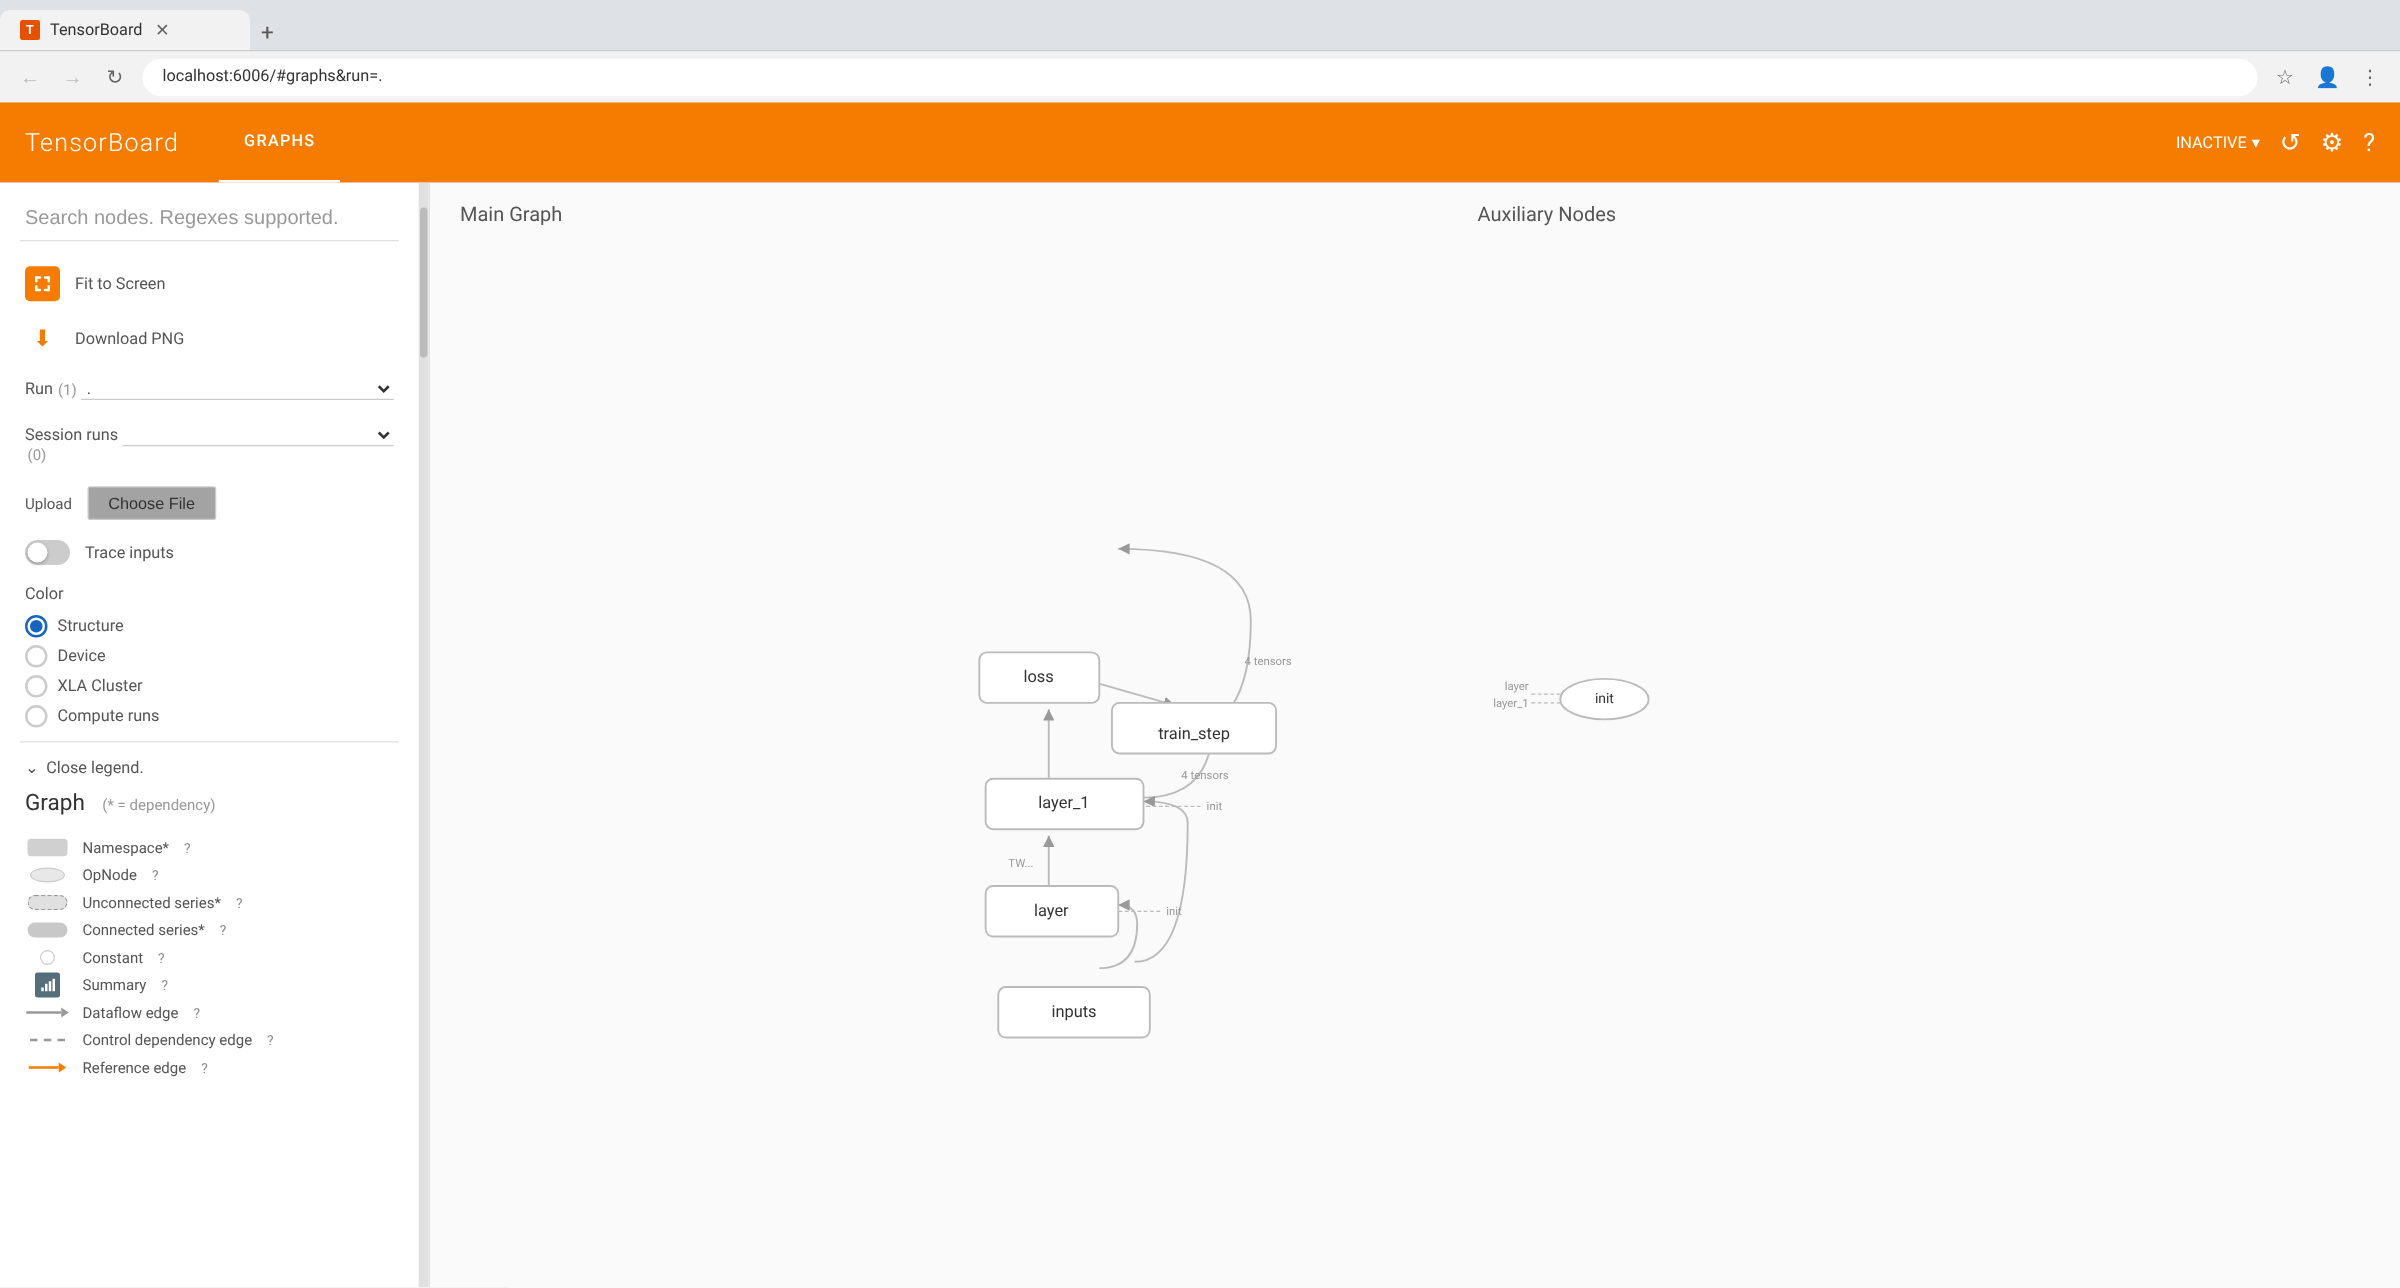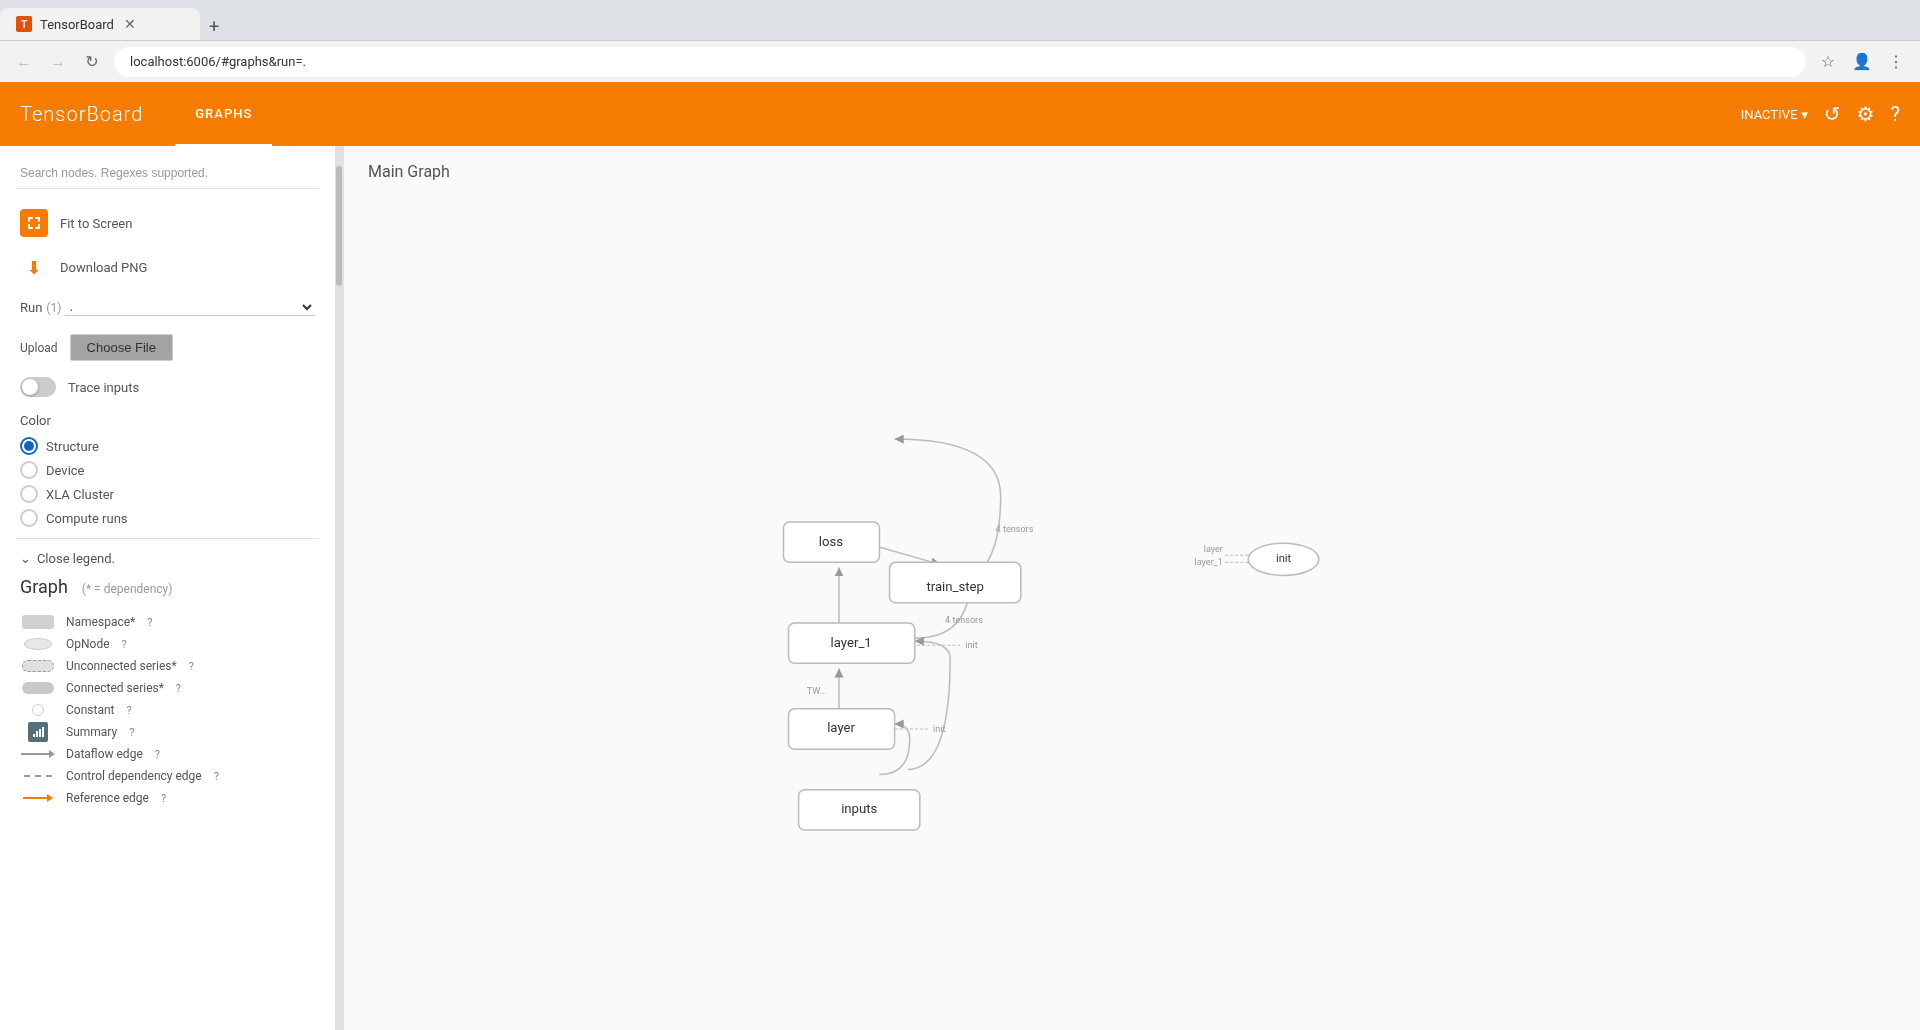--- a/index.html
+++ b/index.html
@@ -33,21 +33,21 @@
     .header-icon { color: white; font-size: 20px; cursor: pointer; }
 
     
     .main-layout { display: flex; flex: 1; overflow: hidden; }
 
     
     .sidebar { width: 344px; background: white; border-right: 1px solid #e0e0e0; display: flex; flex-direction: column; overflow: hidden; flex-shrink: 0; }
     .sidebar-scrollbar { width: 8px; background: #e0e0e0; flex-shrink: 0; }
     .sidebar-content { flex: 1; overflow-y: auto; padding: 12px 16px; }
 
-    .search-box { width: 100%; border: none; border-bottom: 1px solid #e0e0e0; padding: 8px 4px; font-size: 12px; color: #333; outline: none; background: transparent; margin-bottom: 12px; }
+    .search-box { width: 100%; border: none; border-bottom: 1px solid #e0e0e0; padding: 8px 4px; font-size: 16px; color: #333; outline: none; background: transparent; margin-bottom: 12px; }
     .search-box::placeholder { color: #999; }
 
     .sidebar-action { display: flex; align-items: center; gap: 12px; padding: 8px 4px; cursor: pointer; color: #555; font-size: 13px; }
     .action-icon-fit { width: 28px; height: 28px; background: #f57c00; border-radius: 4px; display: flex; align-items: center; justify-content: center; color: white; font-size: 14px; }
     .action-icon-download { width: 28px; height: 28px; display: flex; align-items: center; justify-content: center; color: #f57c00; font-size: 18px; }
 
     .sidebar-section { padding: 10px 4px; }
     .sidebar-label { font-size: 13px; color: #555; display: flex; align-items: center; gap: 6px; }
     .sidebar-select { font-size: 12px; color: #333; border: none; border-bottom: 1px solid #ccc; background: transparent; flex: 1; outline: none; }
 
@@ -194,20 +194,29 @@
               <div style="display:flex;align-items:center;gap:4px;">
                 <span class="sidebar-label">Run</span>
                 <span class="sidebar-label" style="color:#999;font-size:12px;">(1)</span>
                 <select class="sidebar-select">
                   <option>.</option>
                 </select>
               </div>
             </div>
 
             
+            <div class="sidebar-section">
+              <div>
+                <div style="display:flex;align-items:center;gap:4px;">
+                  <span class="sidebar-label">Session runs</span>
+                  <select class="sidebar-select"></select>
+                </div>
+                <div style="font-size:12px;color:#999;padding-left:2px;">(0)</div>
+              </div>
+            </div>
 
             
             <div class="upload-row">
               <span class="upload-label">Upload</span>
               <button class="choose-file-btn">Choose File</button>
             </div>
 
             
             <div class="toggle-row">
               <div class="toggle off">
@@ -341,20 +350,23 @@
             <div class="scrollbar-thumb"></div>
           </div>
         </div>
       </div>
 
       <div class="graph-area">
 
         <div style="display:flex; padding: 16px 24px 0 24px; gap: 0;">
           <div style="flex:1;">
             <span style="font-size:16px;color:#555;font-weight:400;">Main Graph</span>
+          </div>
+          <div style="flex:1; padding-left: 100px;">
+            <span style="font-size:16px;color:#555;font-weight:400;">Auxiliary Nodes</span>
           </div>
         </div>
 
         <svg class="graph-svg" viewBox="0 0 1560 700" preserveAspectRatio="xMidYMid meet">
           <defs>
             <marker id="arrow" markerWidth="6" markerHeight="6" refX="6" refY="3" orient="auto">
               <path d="M0,0 L6,3 L0,6 Z" fill="#999"></path>
             </marker>
             <marker id="arrow-small" markerWidth="4" markerHeight="4" refX="4" refY="2" orient="auto">
               <path d="M0,0 L4,2 L0,4 Z" fill="#ccc"></path>

